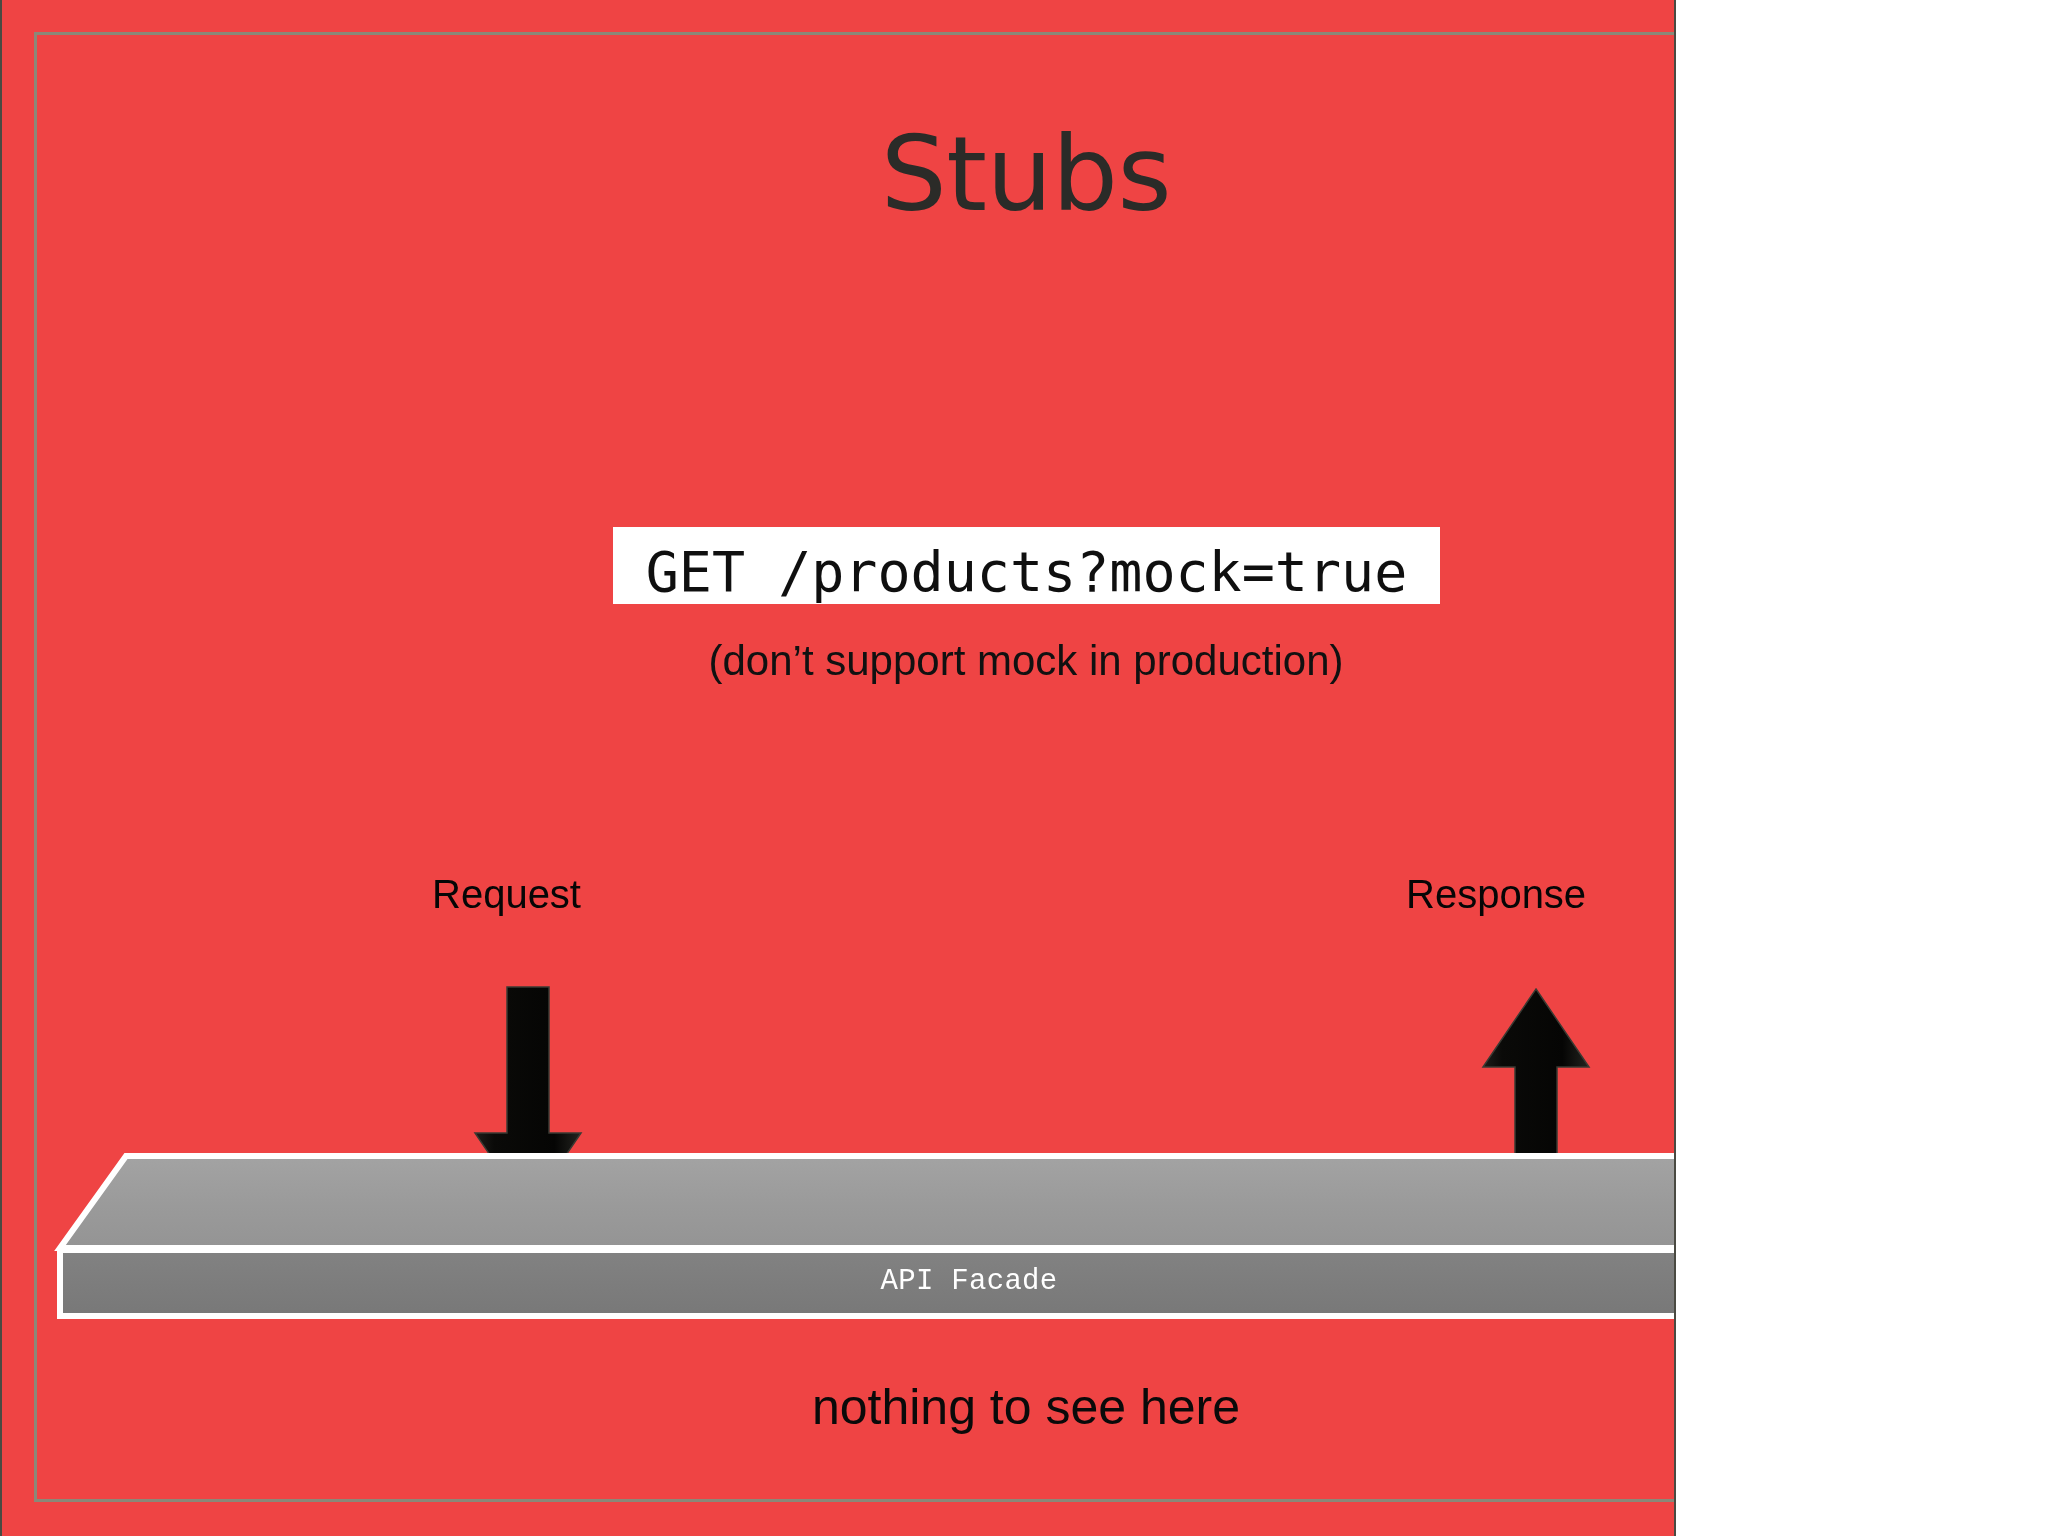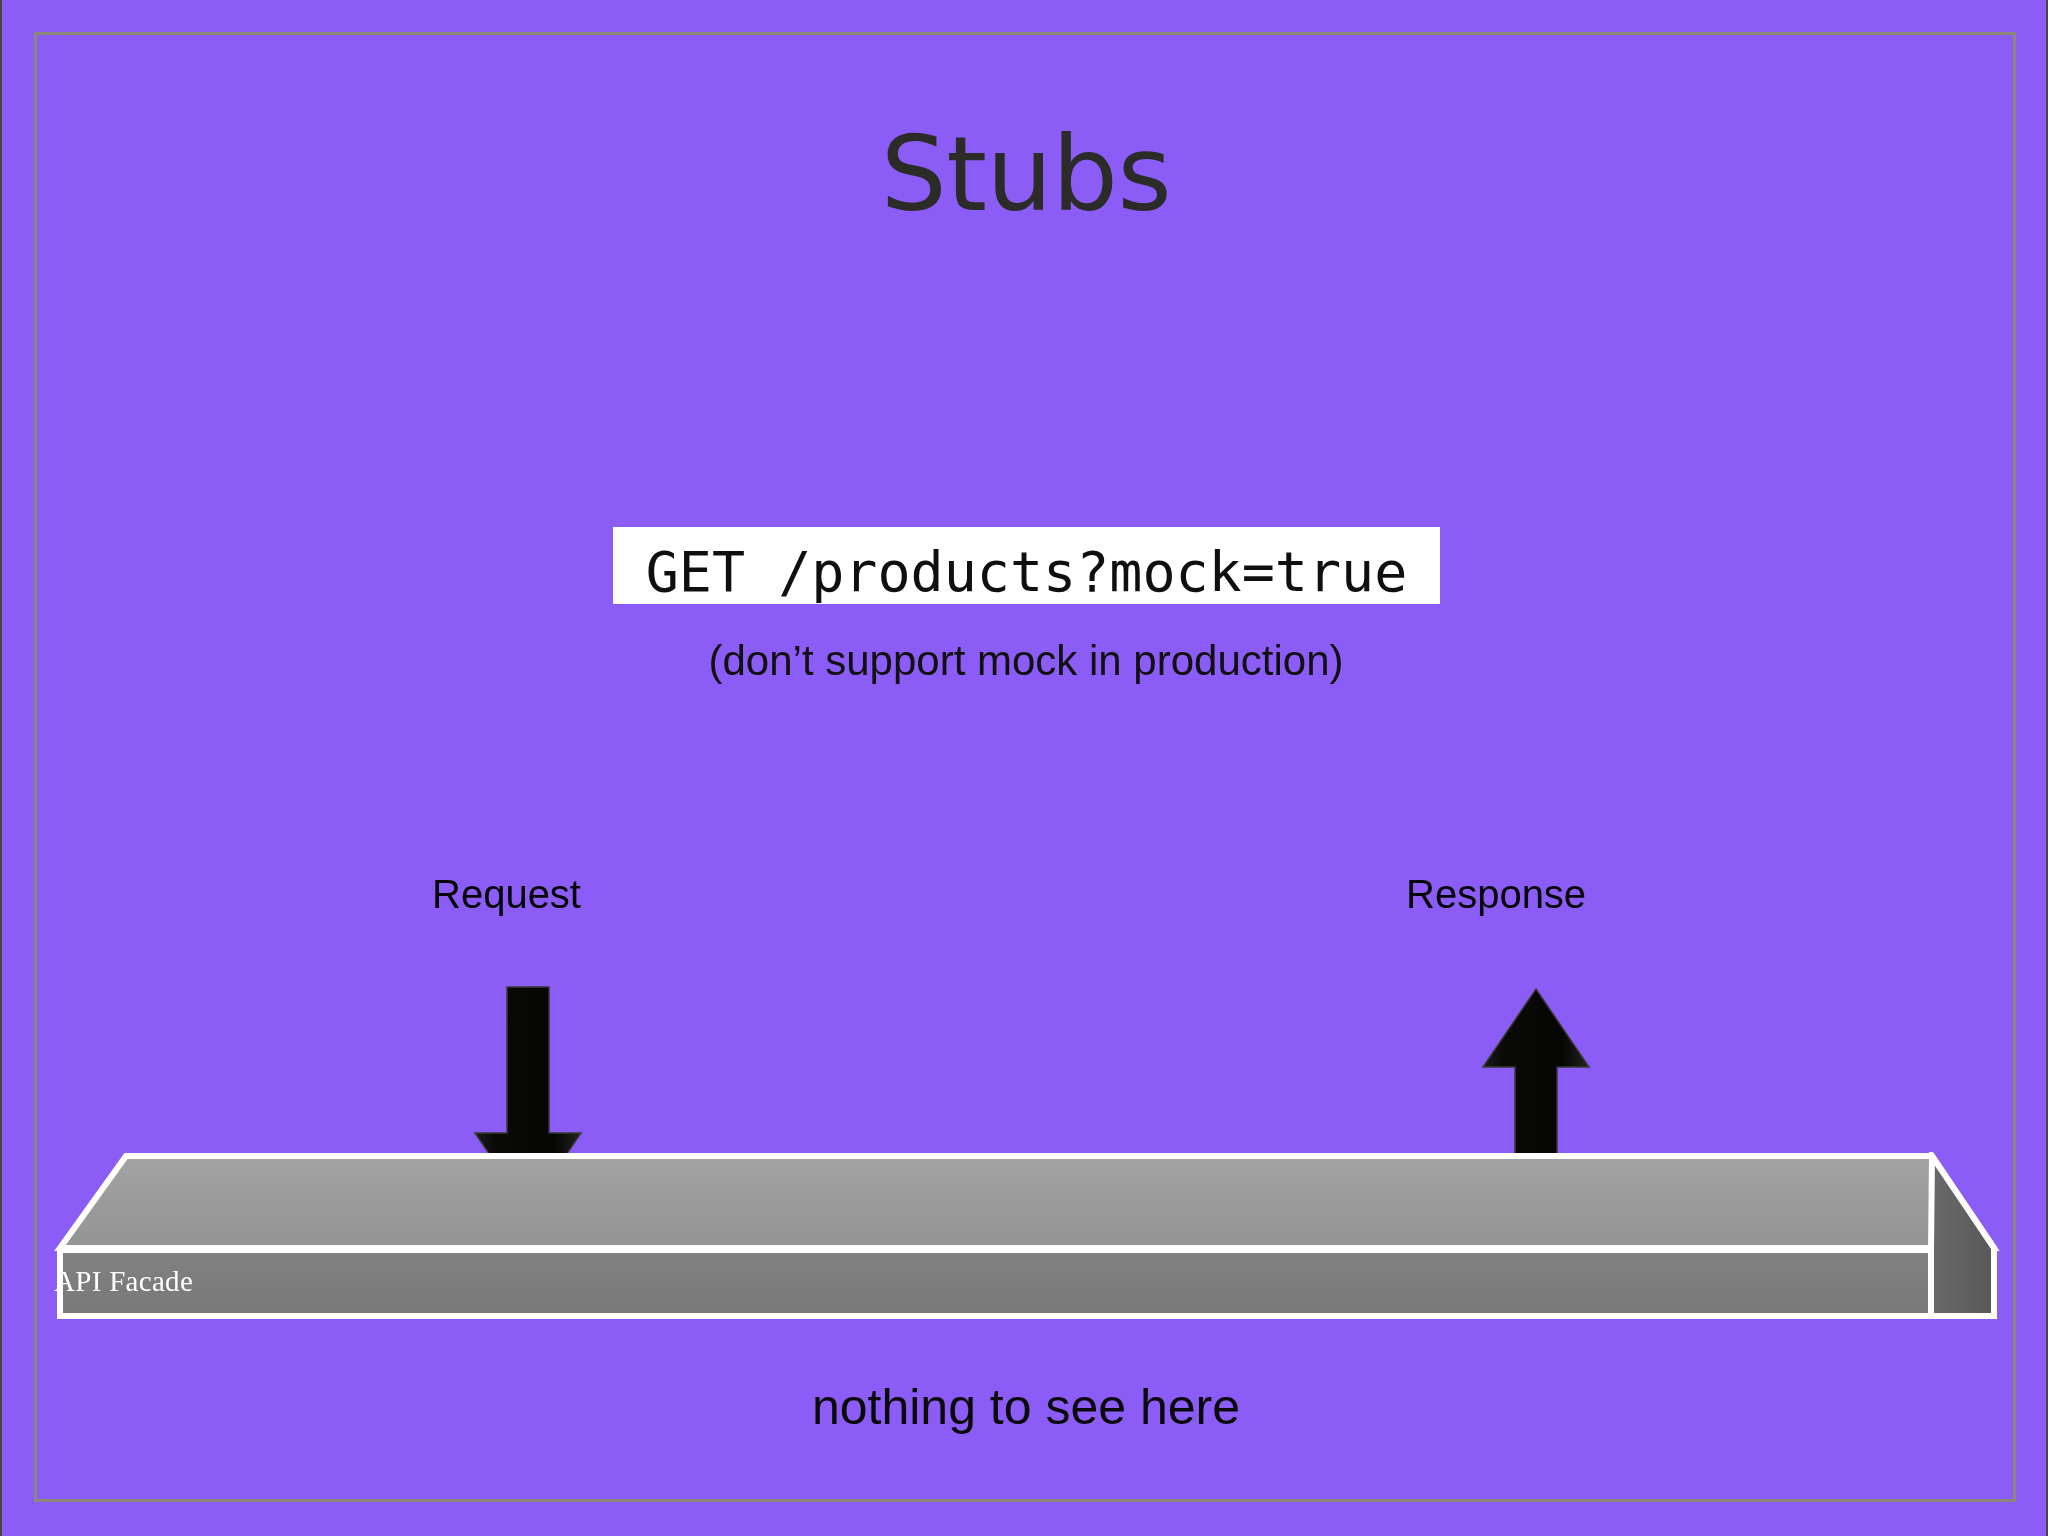--- a/index.html
+++ b/index.html
@@ -10,23 +10,23 @@
   body {
     width: 2048px;
     height: 1536px;
     overflow: hidden;
     font-family: "Liberation Sans", sans-serif;
   }
 
   
   #slide {
     position: relative;
-    width: 2048px;
+    width: 1676px;
     height: 1536px;
-    background: #8b5cf6;
+    background: #ef4444;
     box-sizing: border-box;
     border-left: 2px solid #4a4a42;
     border-right: 2px solid #4a4a42;
     overflow: hidden;
   }
 
   
   #inset-frame {
     position: absolute;
     left: 32px;
@@ -112,24 +112,24 @@
     width: 1947px;
     height: 172px;
   }
   #slab svg { display: block; width: 100%; height: 100%; }
 
   #facade-label {
     position: absolute;
     left: 52px;
     top: 1265px;
     width: 1830px;
-    text-align: left;
+    text-align: center;
     font-size: 29px;
     color: #ffffff;
-    font-family: Liberation Serif, serif;
+    font-family: Liberation Mono, monospace;
     letter-spacing: 0.3px;
   }
 
   
   #footer-note {
     position: absolute;
     left: 0;
     top: 1378px;
     width: 2048px;
     text-align: center;

